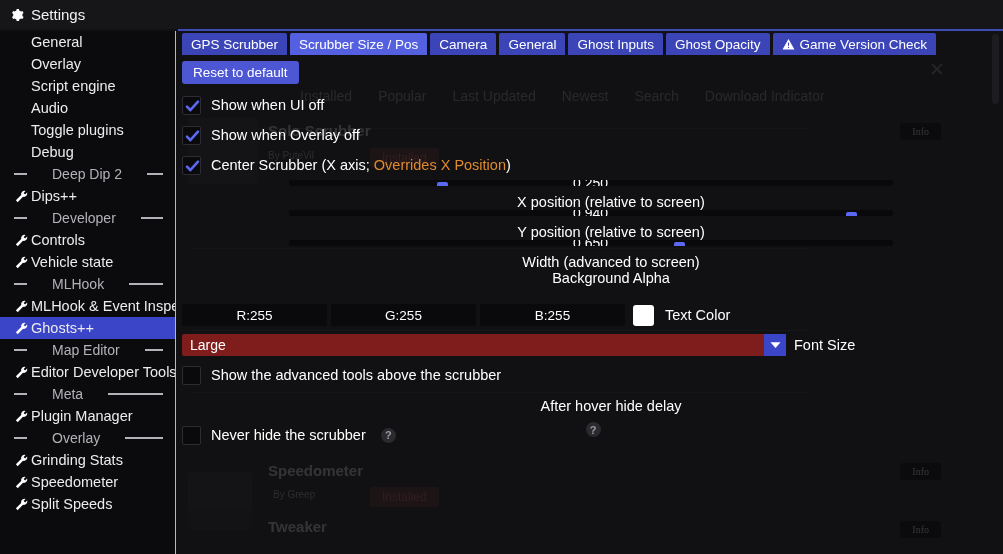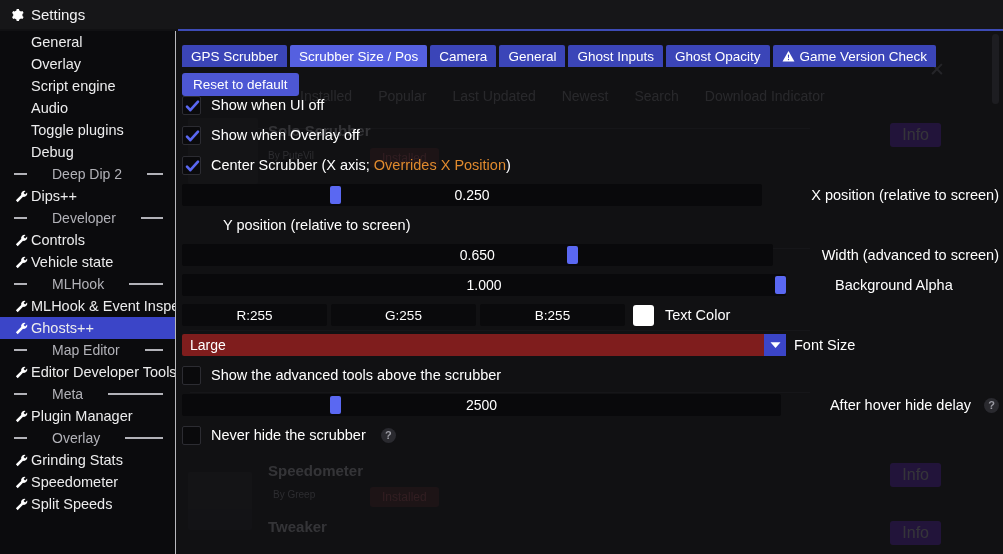--- a/index.html
+++ b/index.html
@@ -10,22 +10,22 @@
     overflow: hidden;
   }
   #root { position: relative; width: 1003px; height: 554px; background: #111113; }
 
   
   .bg-layer { position: absolute; inset: 0; opacity: .30; pointer-events: none; }
   .bg-toolbar { position: absolute; left: 300px; top: 88px; display: flex; gap: 26px;
     color: #6e6e74; font-size: 14px; align-items: center; }
   .bg-toolbar .bi { opacity: .85; }
   .bg-sect-title { position: absolute; color: #86868c; font-size: 15px; font-weight: bold; }
-  .bg-info { position: absolute; right: 62px; background: #4c1d95; color: #8a8a90;
-    font-size: 16px; padding: 3px 12px; border-radius: 3px; }
+  .bg-info { position: absolute; right: 62px; background: #000000; color: #8a8a90;
+    font-size: 10px; padding: 3px 12px; border-radius: 3px; font-family: Liberation Serif, serif; }
   .bg-redbtn { position: absolute; background: #3a1c20; color: #7d3c42; font-size: 12px;
     padding: 3px 12px; border-radius: 3px; }
   .bg-byline { position: absolute; color: #6a6a70; font-size: 10px; }
   .bg-thumb { position: absolute; left: 188px; background: #1b1b1f; border-radius: 2px; }
   .bg-x { position: absolute; right: 58px; top: 58px; color: #55555c; font-size: 19px; }
   .bg-scroll { position: absolute; right: 4px; top: 34px; width: 7px; height: 70px;
     background: #3a3a42; border-radius: 4px; }
   .bg-line { position: absolute; background: #232327; height: 1px; }
 
   
@@ -48,41 +48,41 @@
   .sb-item .wr svg { display: block; }
   .sb-group { height: 22px; display: flex; align-items: center; padding-left: 14px; gap: 25px;
     color: #b2b2b8; font-size: 14px; white-space: nowrap; }
   .sb-group .dash { width: 13px; height: 2px; background: #b2b2b8; flex: 0 0 13px; }
   .sb-group .rule { flex: 1 1 auto; height: 2px; background: #b2b2b8; margin-right: 12px;
     min-width: 10px; }
 
   
   .main { position: absolute; left: 178px; top: 31px; width: 825px; height: 523px; }
 
-  .tabbar { display: flex; gap: 3px; padding: 2px 4px 0 4px; height: 25px; margin-top: 12px; }
+  .tabbar { display: flex; gap: 3px; padding: 2px 4px 0 4px; height: 25px; }
   .tab { background: #3b45b8; color: #ffffff; font-size: 13.5px; padding: 0 9px;
     height: 22px; display: flex; align-items: center; gap: 5px; border-radius: 2px 2px 0 0;
     white-space: nowrap; }
   .tab.active { background: #5560e0; }
   .tab .warn { display: block; }
 
   .resetrow { padding: 5px 0 0 4px; }
   .reset-btn { background: #4d57d4; color: #ffffff; font-size: 13.5px;
     padding: 4px 11px; border-radius: 3px; display: inline-block; }
 
   .rows { position: absolute; left: 4px; top: 59px; width: 817px; }
 
   .crow { display: flex; align-items: center; height: 30px; gap: 10px; }
   .cbox { width: 19px; height: 19px; flex: 0 0 19px; background: #0a0a0c;
     border: 1px solid #2c2c32; border-radius: 2px; position: relative; }
   .cbox.on svg { position: absolute; left: 1px; top: 1px; display: block; }
   .clabel { color: #ffffff; font-size: 14.5px; }
   .clabel .accent { color: #e08a2e; }
 
-  .srow { display: flex; align-items: center; height: 30px; gap: 8px; }
+  .srow { display: flex; align-items: center; height: 30px; gap: 8px; flex-direction: column; }
   .slider { position: relative; width: 604px; height: 22px; background: #09090b;
     border-radius: 2px; overflow: hidden; }
   .slider .handle { position: absolute; top: 2px; width: 11px; height: 18px;
     background: #5a68f2; border-radius: 2px; }
   .slider .val { position: absolute; inset: 0; display: flex; align-items: center;
     justify-content: center; color: #ffffff; font-size: 14px; }
   .srow .rlabel { color: #ffffff; font-size: 14.5px; white-space: nowrap; margin-left: 41px; }
 
   .colorrow { display: flex; align-items: center; height: 30px; gap: 4px; }
   .cfield { width: 145px; height: 22px; background: #0a0a0c; border-radius: 2px;
@@ -356,34 +356,34 @@
 
       <div id="sliders">
           <div class="srow">
             <span class="slider">
               <span class="handle" style="left: 148.25px;"></span>
               <span class="val">0.250</span>
             </span>
             <span class="rlabel">X position (relative to screen)</span>
           </div>
           <div class="srow">
+            <span class="slider">
+              <span class="handle" style="left: 557.42px;"></span>
+              <span class="val">0.940</span>
+            </span>
             <span class="rlabel">Y position (relative to screen)</span>
           </div>
           <div class="srow">
             <span class="slider">
               <span class="handle" style="left: 385.45px;"></span>
               <span class="val">0.650</span>
             </span>
             <span class="rlabel">Width (advanced to screen)</span>
           </div>
           <div class="srow">
-            <span class="slider">
-              <span class="handle" style="left: 593px;"></span>
-              <span class="val">1.000</span>
-            </span>
             <span class="rlabel">Background Alpha</span>
           </div>
         </div>
 
       <div class="colorrow">
         <span class="cfield">R:255</span>
         <span class="cfield">G:255</span>
         <span class="cfield">B:255</span>
         <span class="swatch" id="swatch" style="background: rgb(255, 255, 255);"></span>
         <span class="rlabel">Text Color</span>

